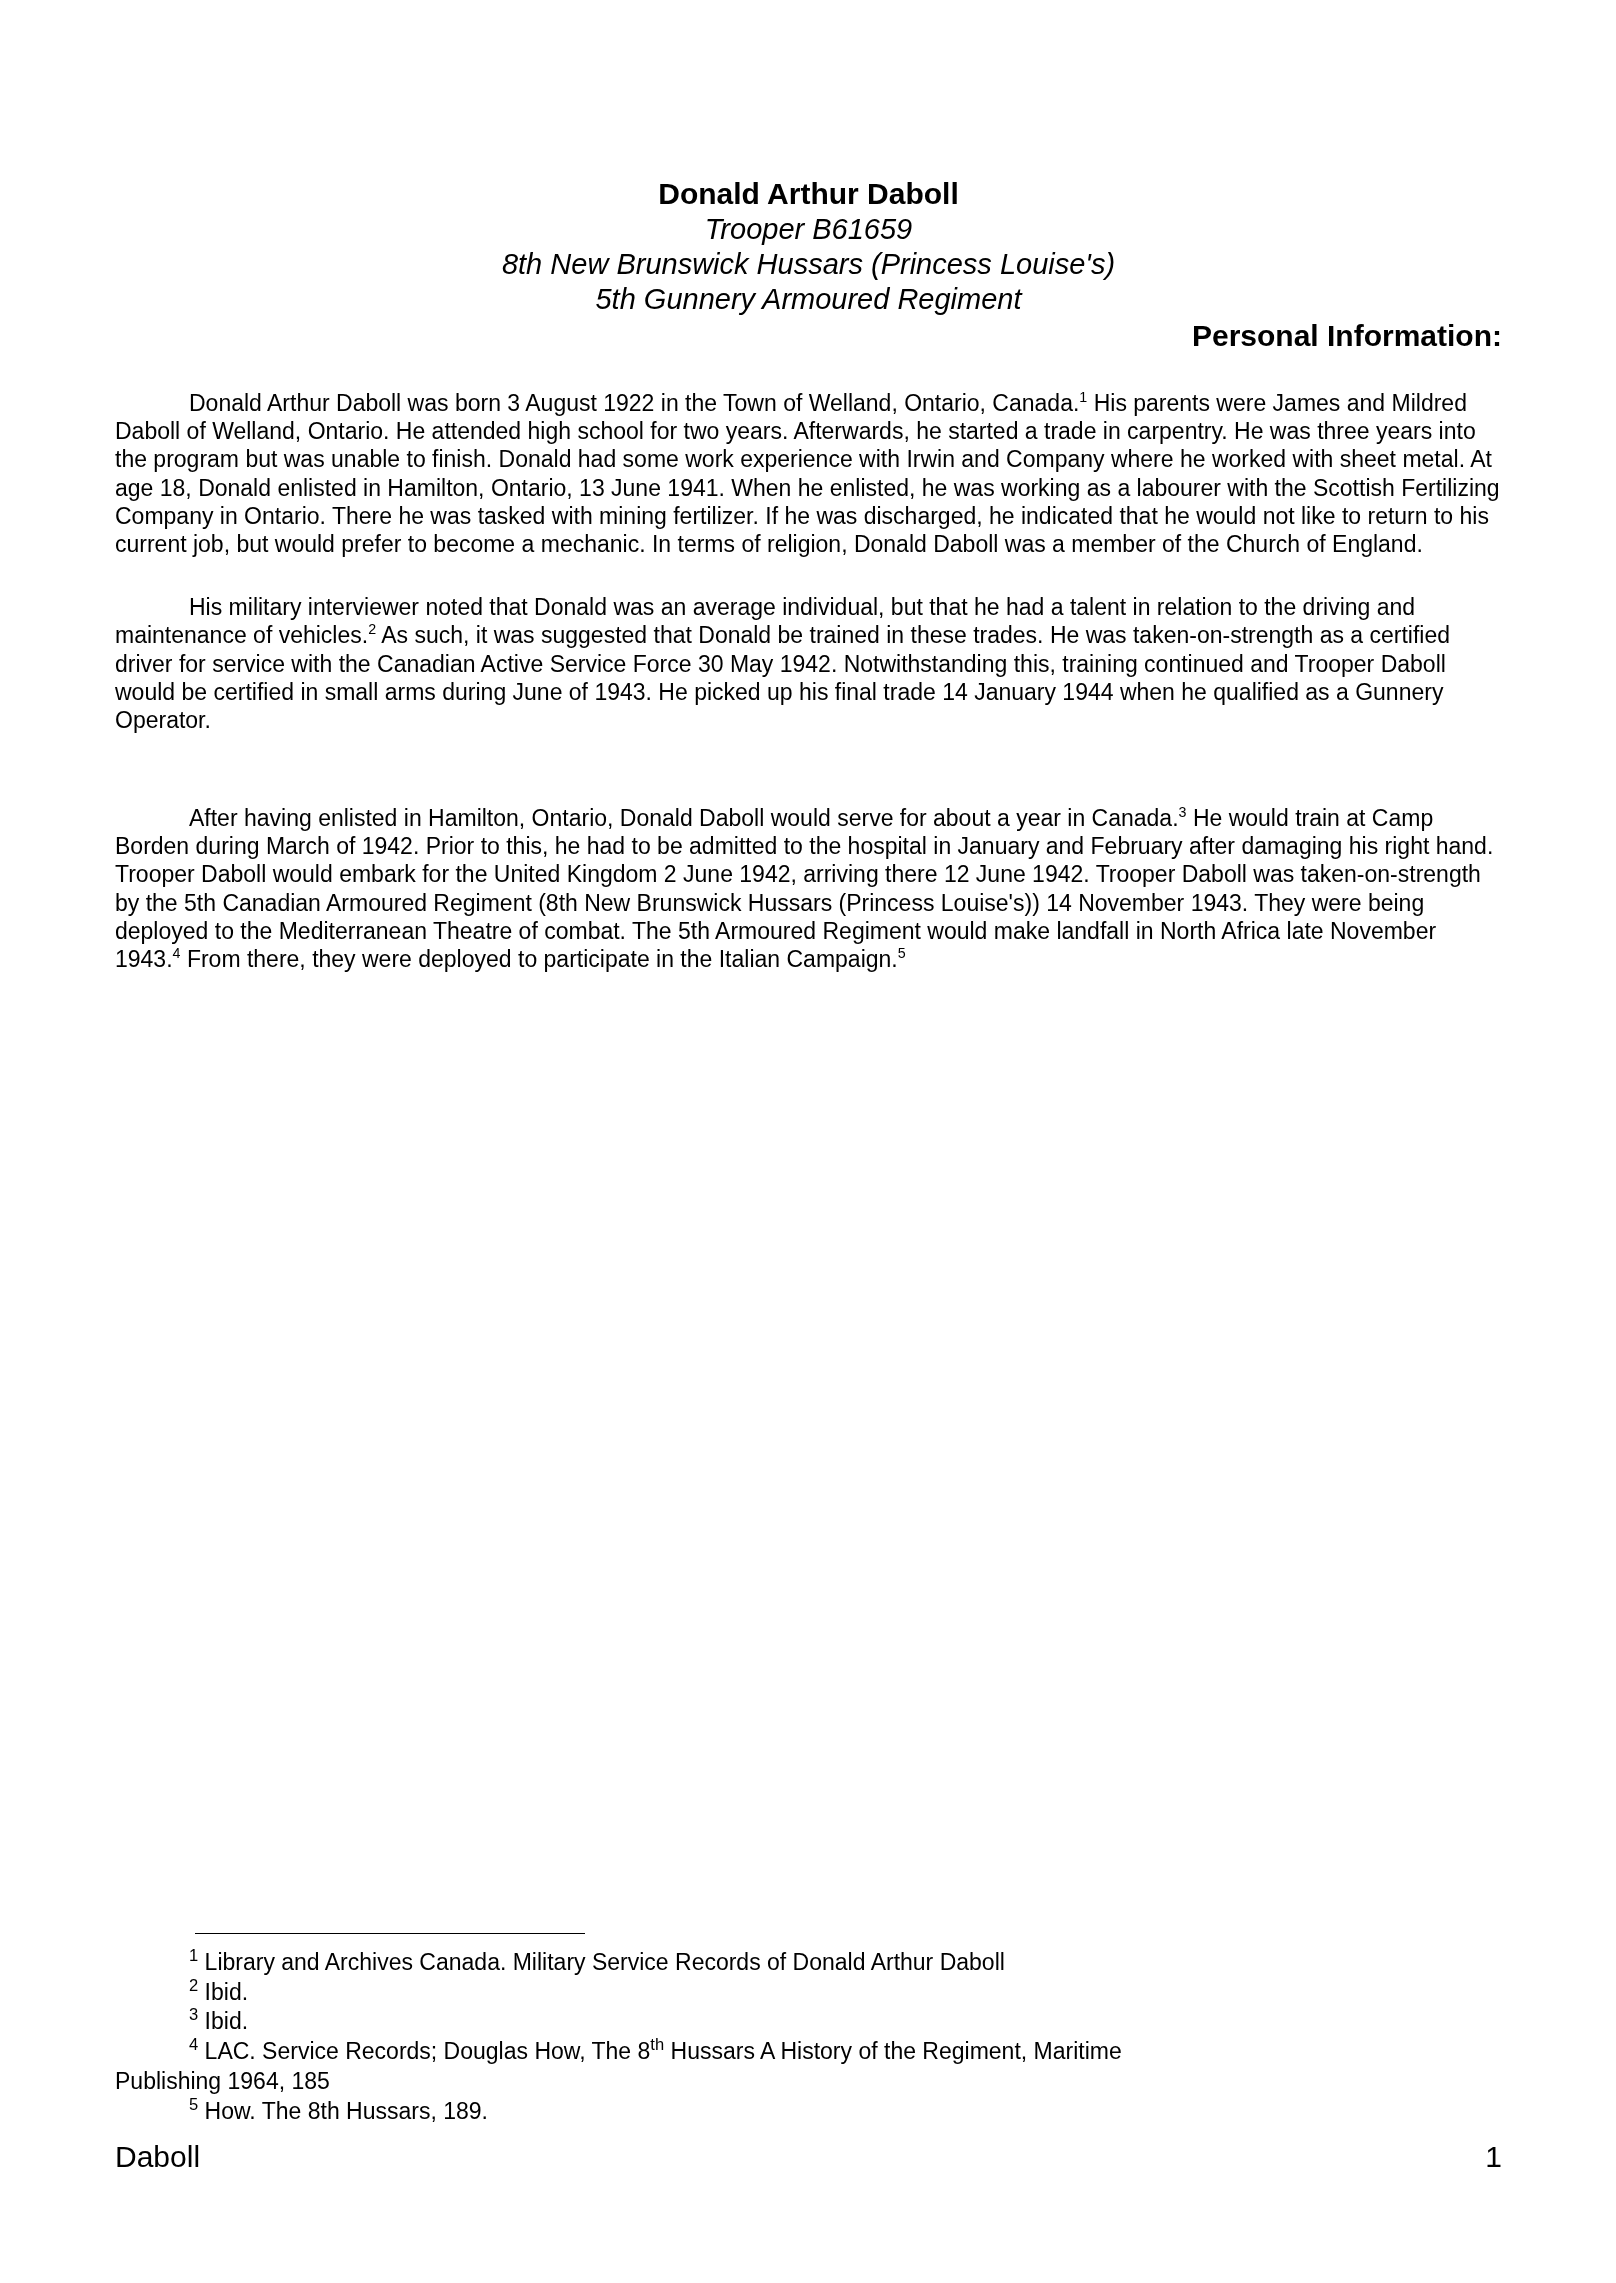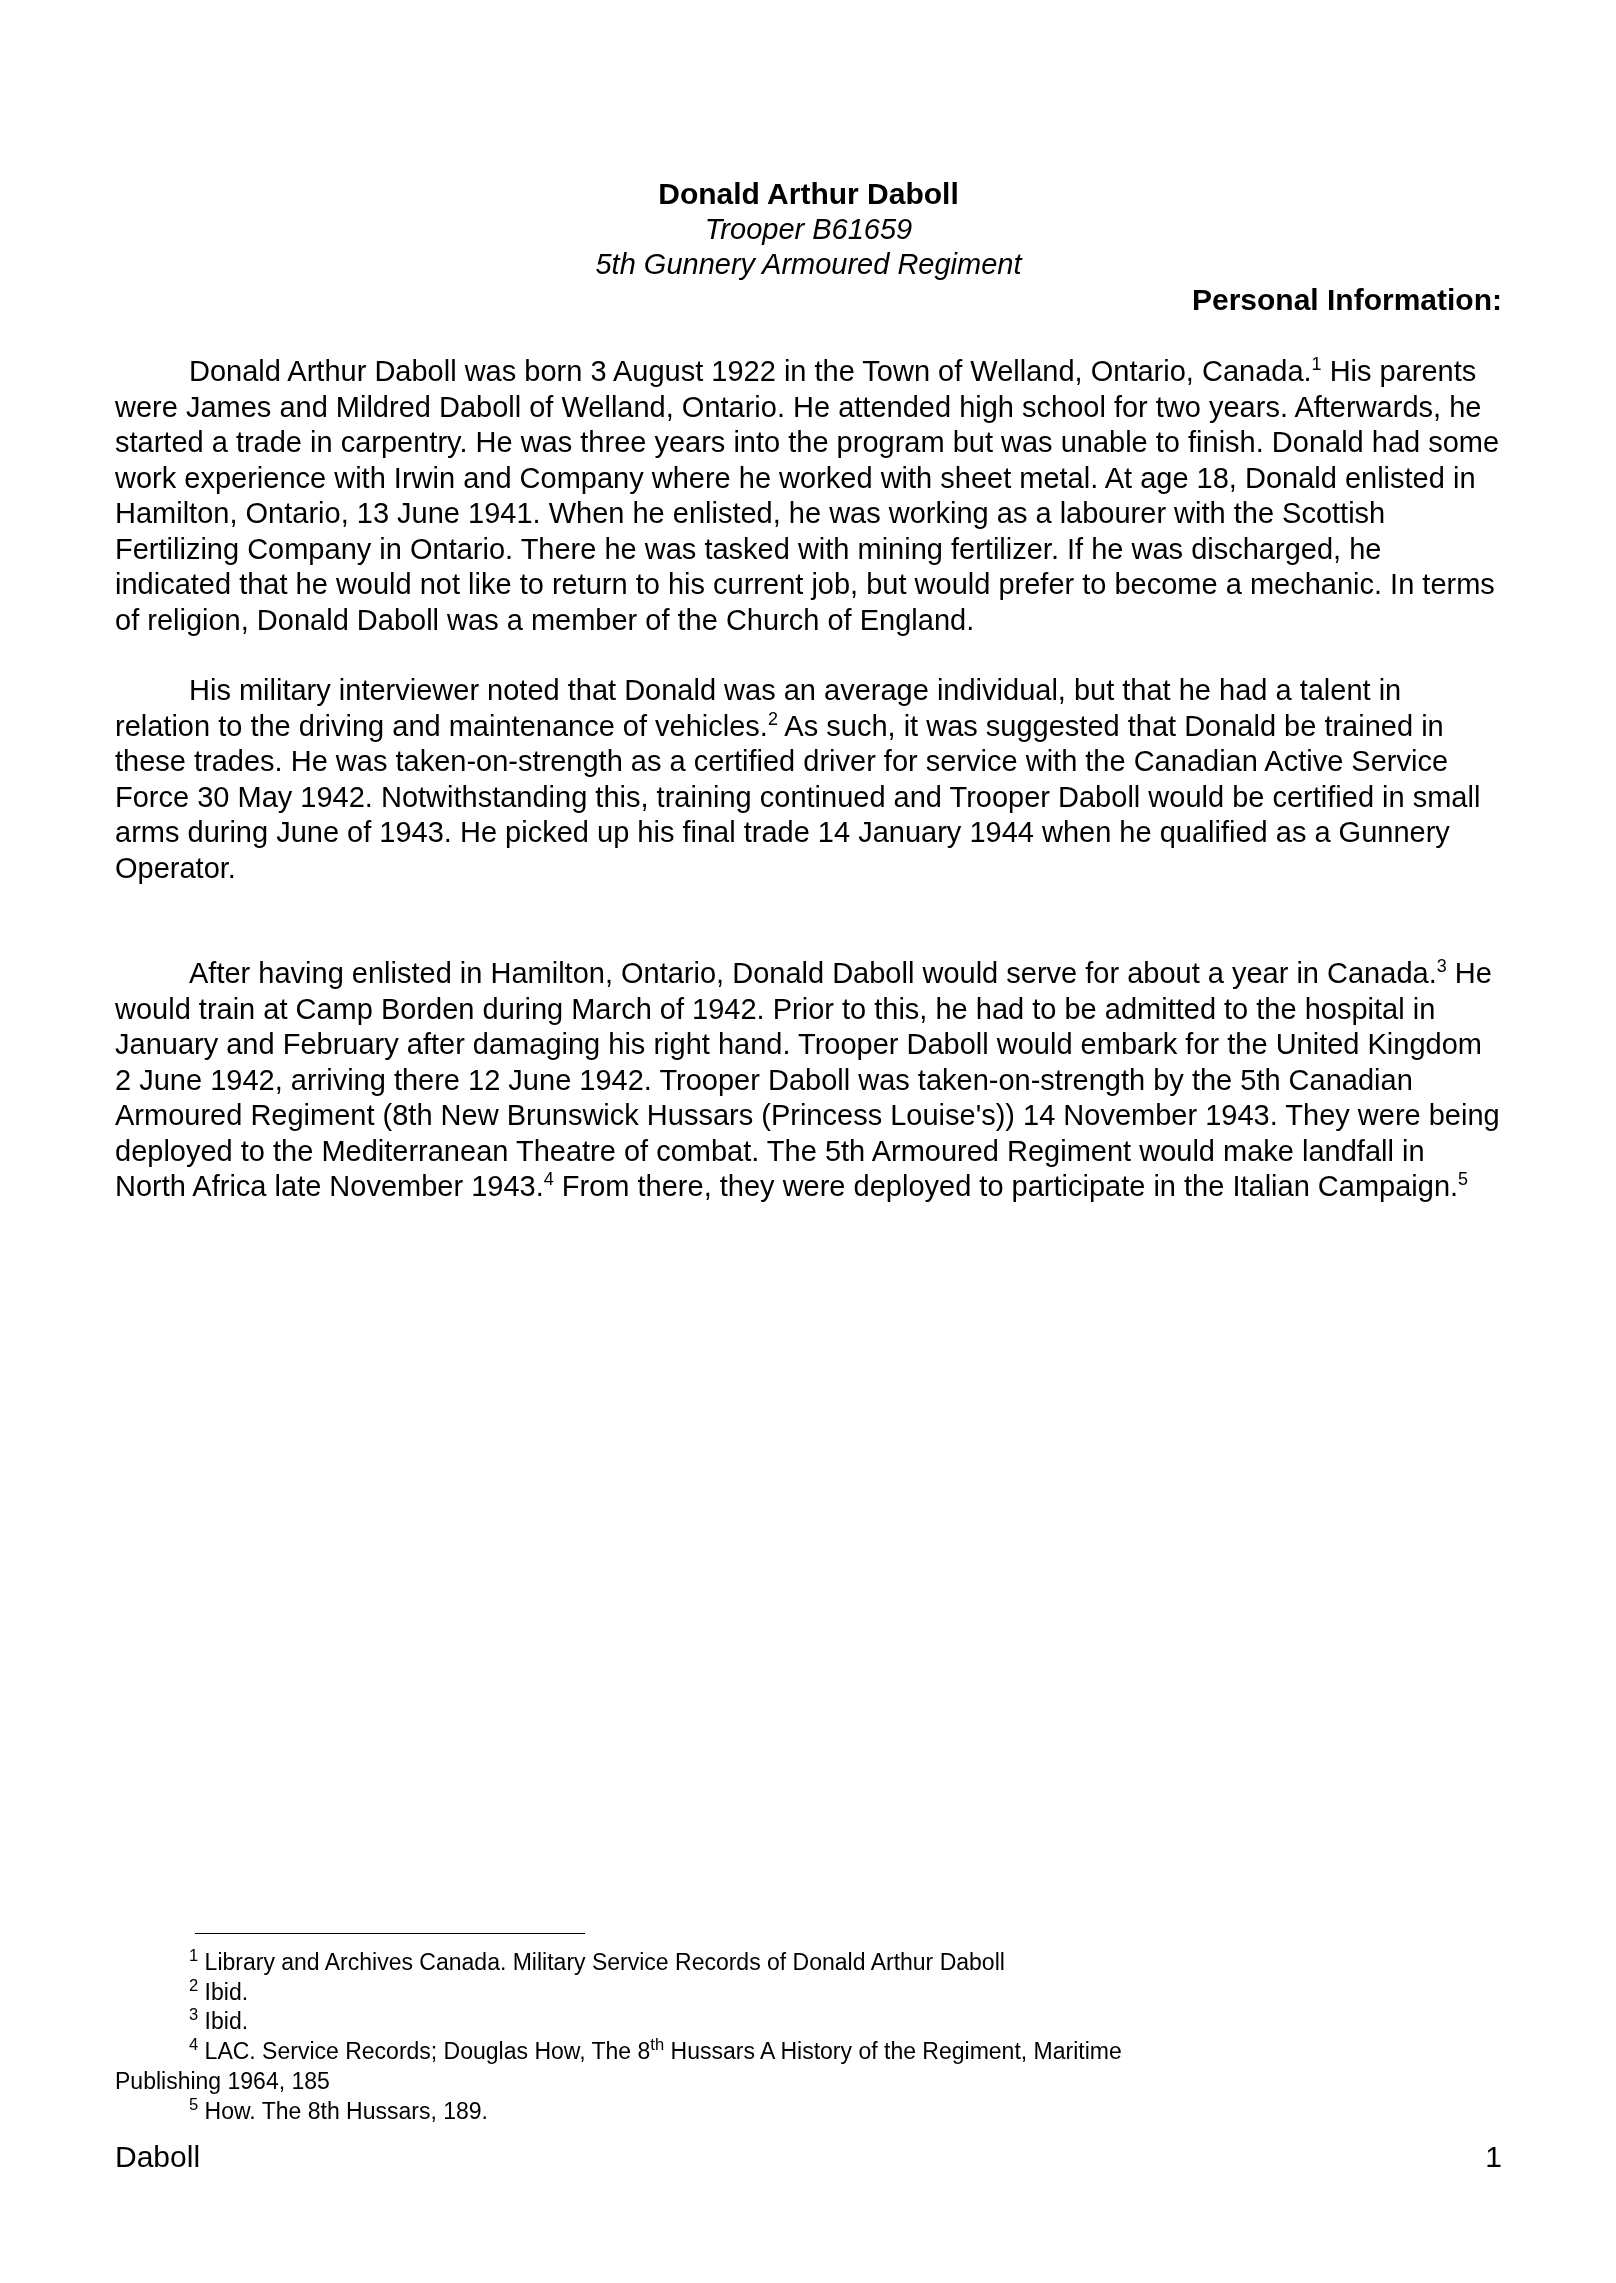--- a/index.html
+++ b/index.html
@@ -42,21 +42,21 @@
     font-weight: bold;
     margin: 0;
     padding: 0;
     line-height: 1.22;
     text-align: right;
   }
   .spacer-line {
     height: 35px;
   }
   p.para {
-    font-size: 29px;
+    font-size: 23px;
     line-height: 1.225;
     margin: 0;
     text-indent: 74px;
     text-align: left;
   }
   sup {
     font-size: 0.62em;
     vertical-align: super;
     line-height: 0;
   }
@@ -103,20 +103,21 @@
 </head>
 <body>
 
 <div class="page">
 
   <div class="doc-body">
 
     <div class="title-block">
       <div class="title-main">Donald Arthur Daboll</div>
       <div class="title-sub">Trooper B61659</div>
+      <div class="title-sub">8th New Brunswick Hussars (Princess Louise's)</div>
       <div class="title-sub">5th Gunnery Armoured Regiment</div>
     </div>
 
     <h2 class="section-heading">Personal Information:</h2>
 
     <div class="spacer-line"></div>
 
     <p class="para">Donald Arthur Daboll was born 3 August 1922 in the Town of Welland, Ontario, Canada.<sup>1</sup> His parents were James and Mildred Daboll of Welland, Ontario. He attended high school for two years. Afterwards, he started a trade in carpentry. He was three years into the program but was unable to finish. Donald had some work experience with Irwin and Company where he worked with sheet metal. At age 18, Donald enlisted in Hamilton, Ontario, 13 June 1941. When he enlisted, he was working as a labourer with the Scottish Fertilizing Company in Ontario. There he was tasked with mining fertilizer. If he was discharged, he indicated that he would not like to return to his current job, but would prefer to become a mechanic. In terms of religion, Donald Daboll was a member of the Church of England.</p>
 
     <div class="spacer-line"></div>

